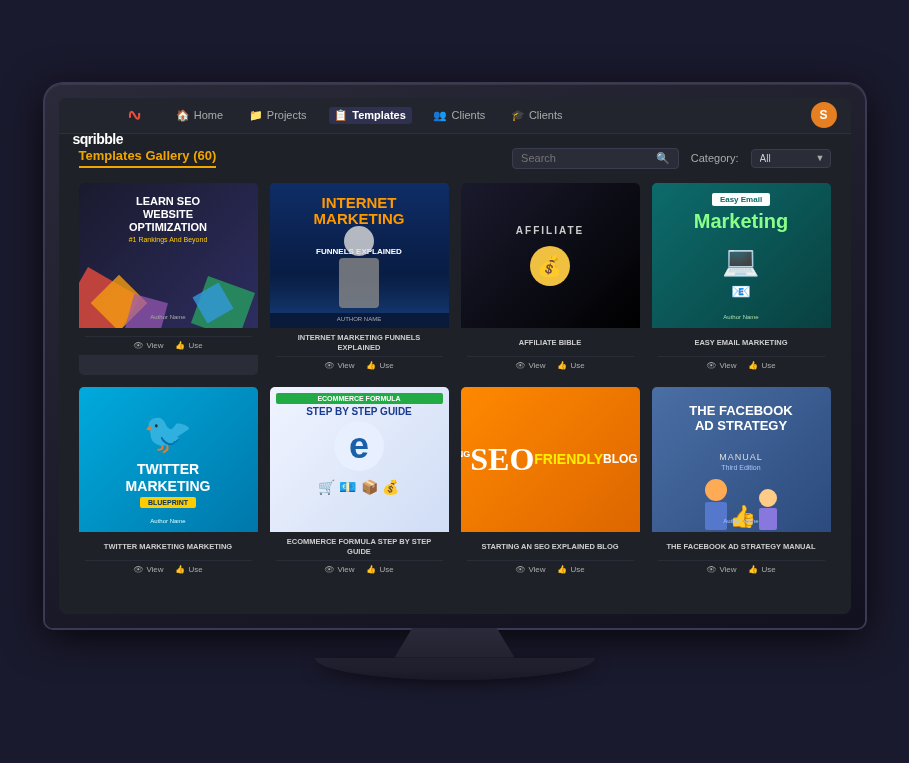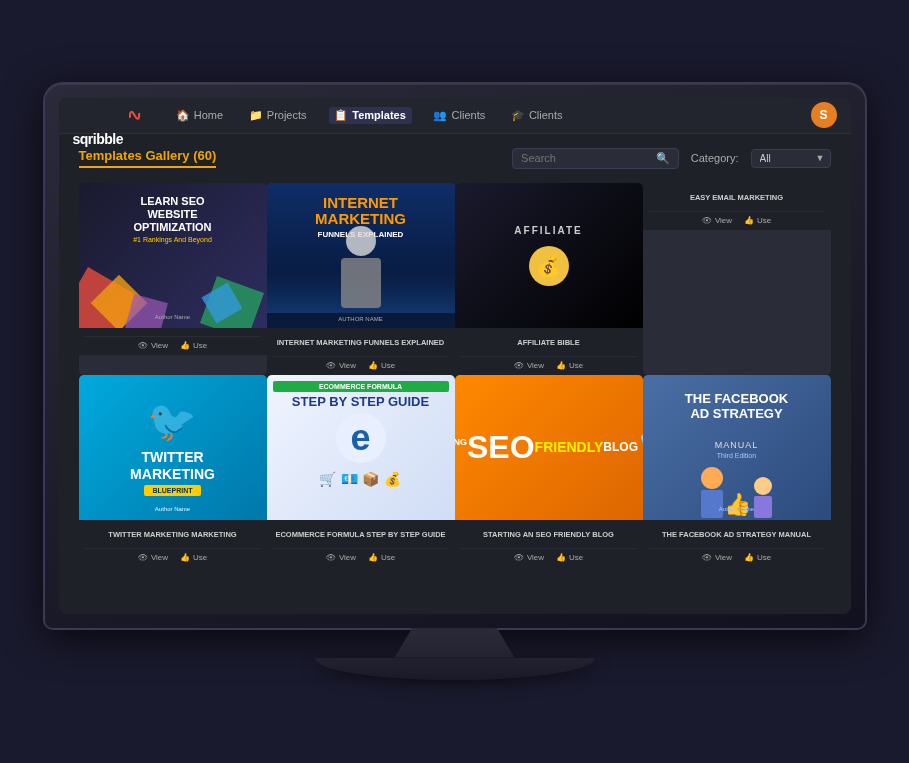--- a/index.html
+++ b/index.html
@@ -205,20 +205,21 @@
       position: absolute;
       right: 6px;
       color: #aaa;
       font-size: 9px;
       pointer-events: none;
     }
 
     .templates-grid {
       display: grid;
       grid-template-columns: repeat(4, 1fr);
+      gap: 12px;
     }
 
     .template-card {
       background: #2a2d38;
       border-radius: 5px;
       overflow: hidden;
       cursor: pointer;
       transition: transform 0.1s;
     }
 
@@ -497,21 +498,21 @@
 
           <div class="template-card">
             <div class="template-thumb">
               <div class="cover-internet">
                 <div style="position:absolute;bottom:0;left:0;right:0;height:100%;background:linear-gradient(to bottom, rgba(10,40,100,0.7) 0%, rgba(5,20,50,0.9) 100%);"></div>
 
                 <div style="position:absolute;bottom:0;left:0;right:0;height:55px;background:linear-gradient(to top, #0a1a3a, transparent);"></div>
                 <div style="position:absolute;bottom:15px;left:0;right:0;height:40px;background:linear-gradient(to top,rgba(20,60,120,0.8),transparent);"></div>
                 <div class="cover-internet-overlay">
                   <div style="font-size:15px;font-weight:900;color:#ff9900;text-transform:uppercase;text-align:center;line-height:1.1;z-index:2;margin-top:4px;">INTERNET<br>MARKETING</div>
-                  <div style="font-size:8px;font-weight:bold;color:#fff;text-align:center;z-index:2;text-transform:uppercase;margin-top:2px;">FUNNELS EXPLAINED</div>
+                  <div style="font-size:8px;font-weight:bold;color:#fff;text-align:center;z-index:2;text-transform:uppercase;margin-top:19px;">FUNNELS EXPLAINED</div>
 
                   <div style="position:absolute;bottom:20px;left:50%;transform:translateX(-50%);z-index:2;opacity:0.8;">
                     <div style="width:30px;height:30px;background:#ddd;border-radius:50%;margin:0 auto;"></div>
                     <div style="width:40px;height:50px;background:#888;border-radius:4px;margin-top:2px;"></div>
                   </div>
                 </div>
                 <div style="position:absolute;bottom:6px;left:0;right:0;text-align:center;font-size:6px;color:#aaa;z-index:3;">AUTHOR NAME</div>
               </div>
             </div>
             <div class="template-footer">
@@ -538,20 +539,30 @@
             <div class="template-footer">
               <div class="template-name">AFFILIATE BIBLE</div>
               <div class="template-actions">
                 <span class="template-action">👁 <span>View</span></span>
                 <span class="template-action">👍 <span>Use</span></span>
               </div>
             </div>
           </div>
 
           <div class="template-card">
+            <div class="template-thumb">
+              <div class="cover-email">
+                <div class="cover-email-badge">Easy Email</div>
+                <div style="font-size:20px;font-weight:900;color:#88ff88;text-align:center;">Marketing</div>
+
+                <div style="margin-top:10px;text-align:center;font-size:30px;">💻</div>
+                <div style="font-size:16px;text-align:center;margin-top:4px;">📧</div>
+                <div style="position:absolute;bottom:8px;left:0;right:0;text-align:center;font-size:6px;color:#aaddaa;">Author Name</div>
+              </div>
+            </div>
             <div class="template-footer">
               <div class="template-name">EASY EMAIL MARKETING</div>
               <div class="template-actions">
                 <span class="template-action">👁 <span>View</span></span>
                 <span class="template-action">👍 <span>Use</span></span>
               </div>
             </div>
           </div>
 
           <div class="template-card">
@@ -569,21 +580,21 @@
                 <span class="template-action">👁 <span>View</span></span>
                 <span class="template-action">👍 <span>Use</span></span>
               </div>
             </div>
           </div>
 
           <div class="template-card">
             <div class="template-thumb">
               <div class="cover-ecommerce">
                 <div class="cover-ecommerce-badge">ECOMMERCE FORMULA</div>
-                <div style="font-size:13px;font-weight:900;color:#1a3a8f;text-align:center;text-transform:uppercase;">STEP BY STEP GUIDE</div>
+                <div style="font-size:10px;font-weight:900;color:#1a3a8f;text-align:center;text-transform:uppercase;">STEP BY STEP GUIDE</div>
 
                 <div style="font-size:36px;color:#1a5fa8;margin-top:4px;font-weight:900;background:#e8f0ff;width:50px;height:50px;border-radius:50%;display:flex;align-items:center;justify-content:center;">e</div>
 
                 <div style="display:flex;gap:4px;margin-top:8px;flex-wrap:wrap;justify-content:center;">
                   <span style="font-size:14px;">🛒</span>
                   <span style="font-size:14px;">💶</span>
                   <span style="font-size:14px;">📦</span>
                   <span style="font-size:14px;">💰</span>
                 </div>
               </div>
@@ -594,29 +605,29 @@
                 <span class="template-action">👁 <span>View</span></span>
                 <span class="template-action">👍 <span>Use</span></span>
               </div>
             </div>
           </div>
 
           <div class="template-card">
             <div class="template-thumb">
               <div class="cover-seo-friendly">
                 <div style="font-size:9px;font-weight:bold;color:#fff;text-transform:uppercase;">STARTING AN</div>
-                <div style="font-size:32px;font-weight:900;color:#fff;text-transform:uppercase;line-height:1;">SEO</div>
+                <div style="font-size:32px;font-weight:900;color:#fff;text-transform:uppercase;line-height:1;font-family:Liberation Serif, serif;">SEO</div>
                 <div style="font-size:14px;font-weight:700;color:#ffee00;text-transform:uppercase;">FRIENDLY</div>
                 <div style="font-size:12px;color:#fff;font-weight:bold;text-transform:uppercase;">Blog</div>
 
                 <div style="font-size:30px;margin-top:6px;">📡</div>
               </div>
             </div>
             <div class="template-footer">
-              <div class="template-name">STARTING AN SEO FRIENDLY BLOG</div>
+              <div class="template-name">STARTING AN SEO EXPLAINED BLOG</div>
               <div class="template-actions">
                 <span class="template-action">👁 <span>View</span></span>
                 <span class="template-action">👍 <span>Use</span></span>
               </div>
             </div>
           </div>
 
           <div class="template-card">
             <div class="template-thumb">
               <div class="cover-facebook">

